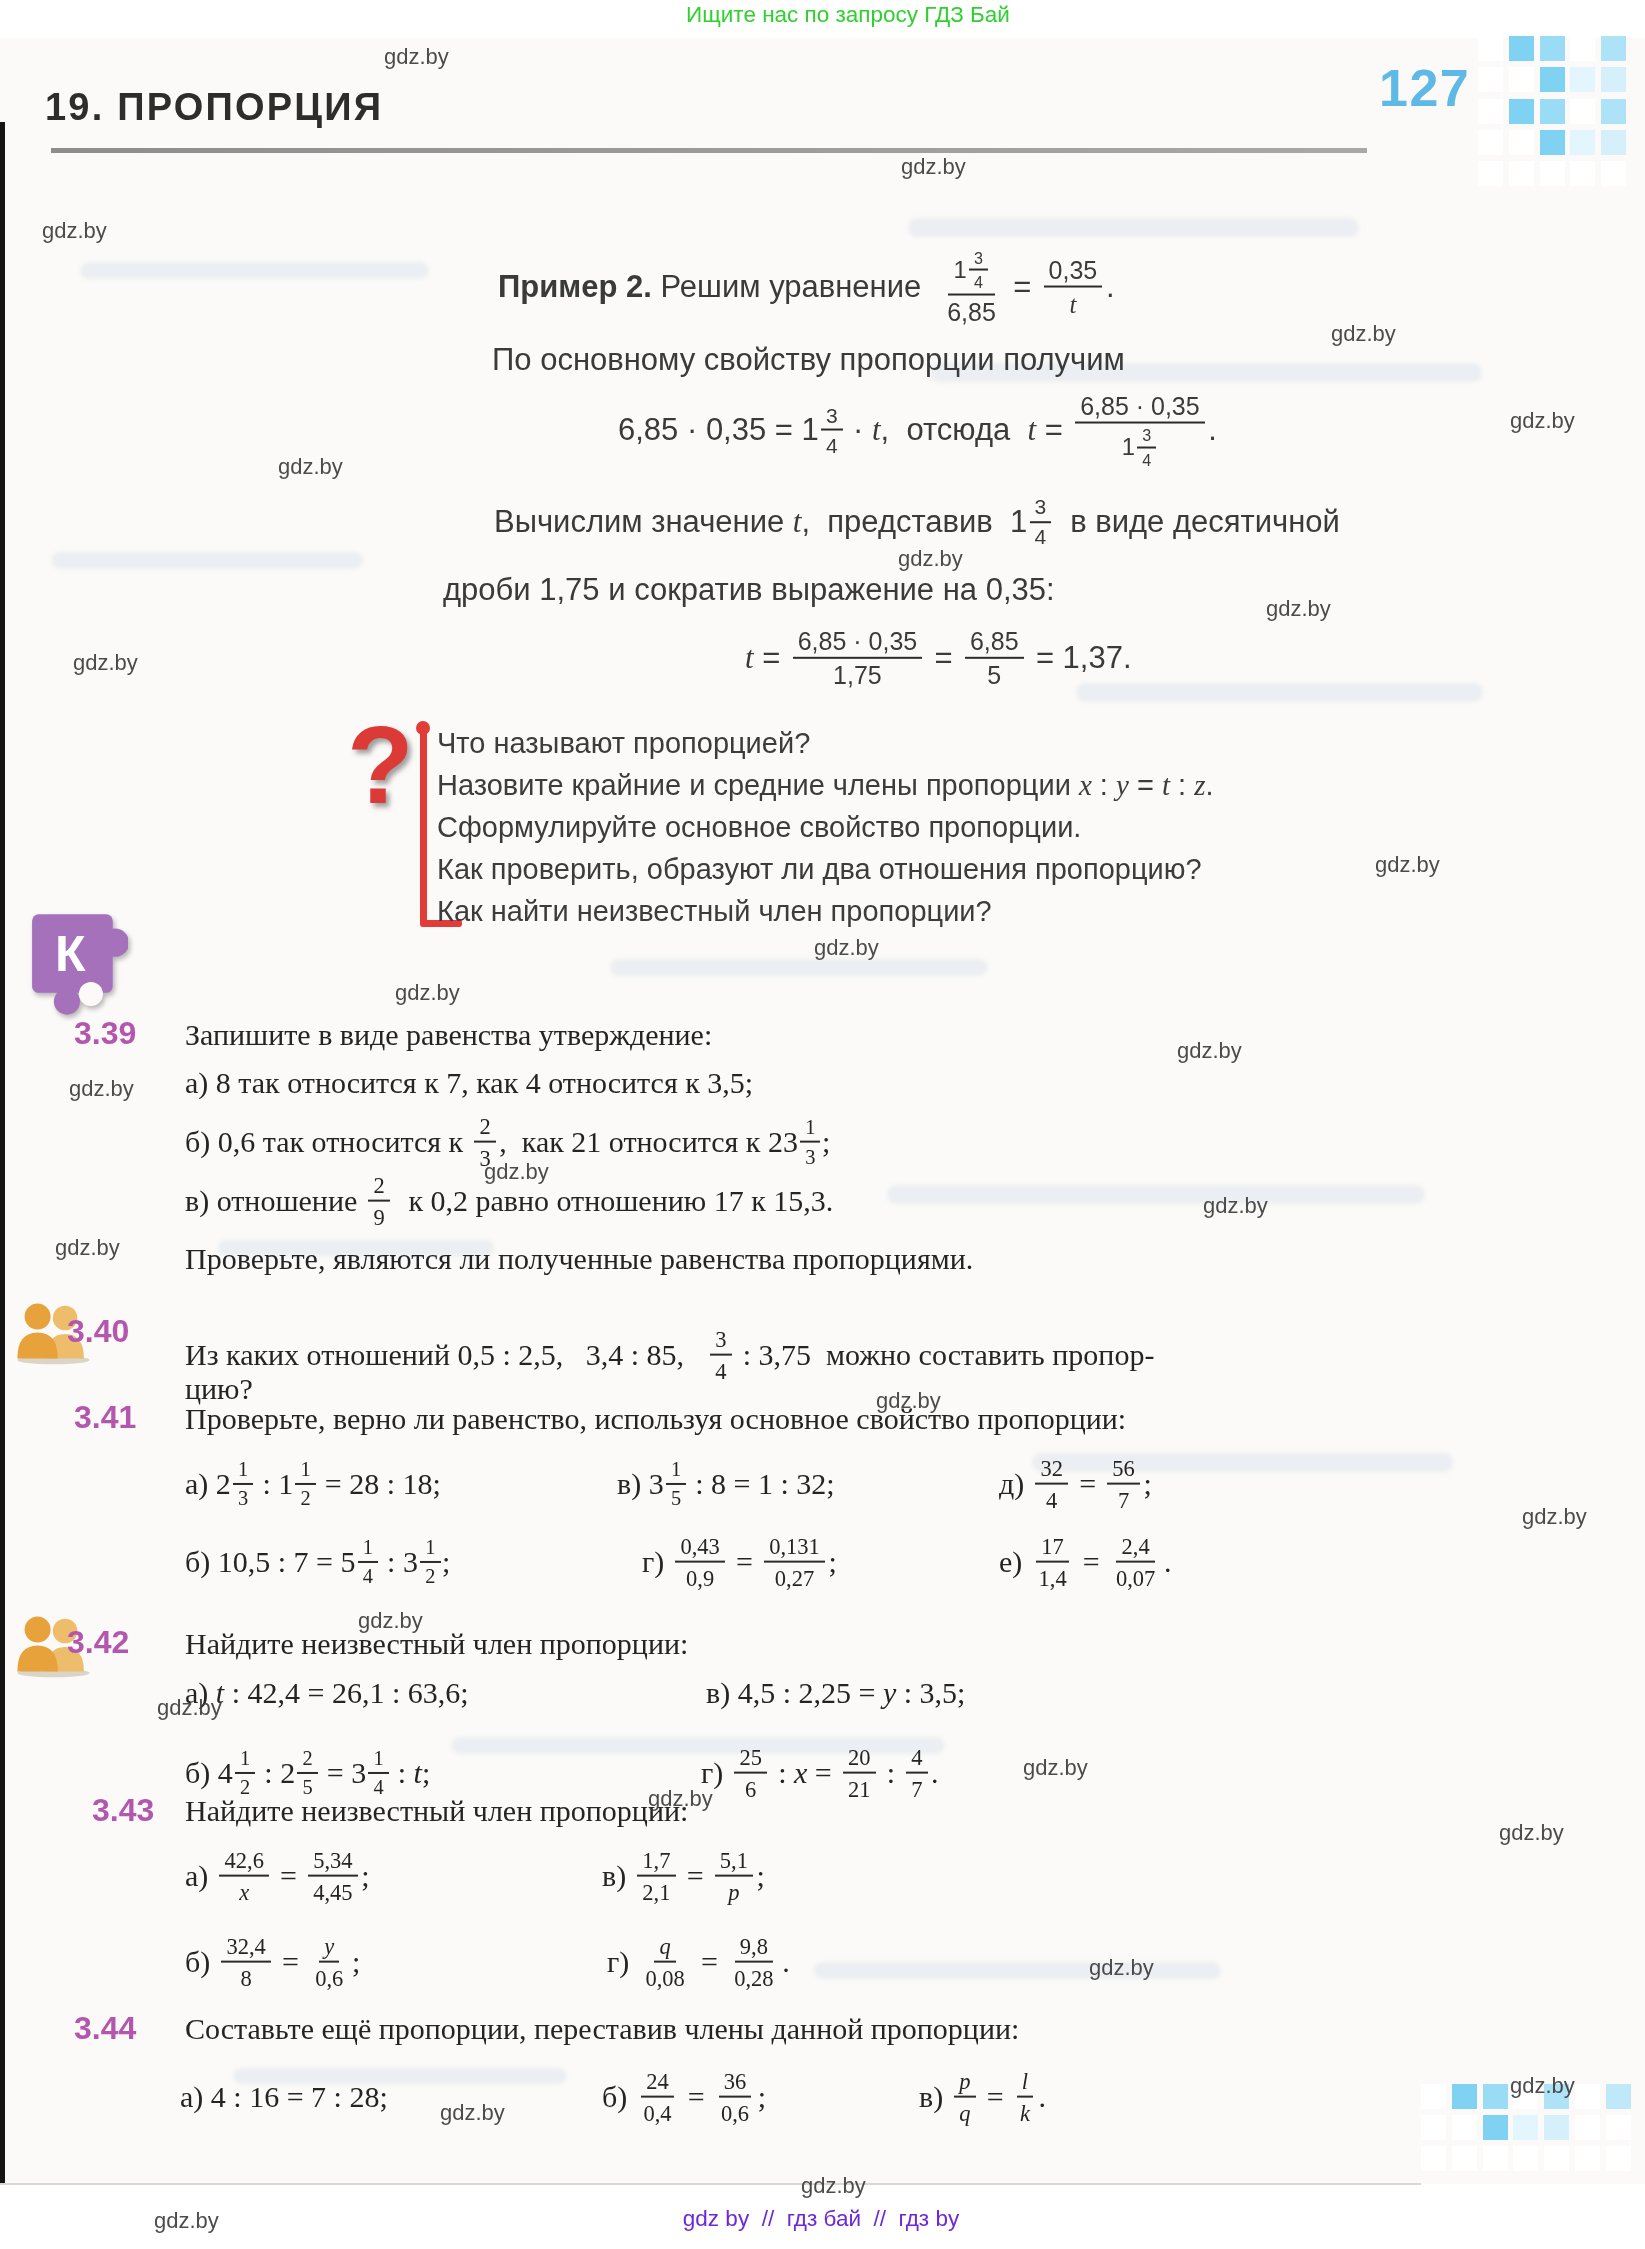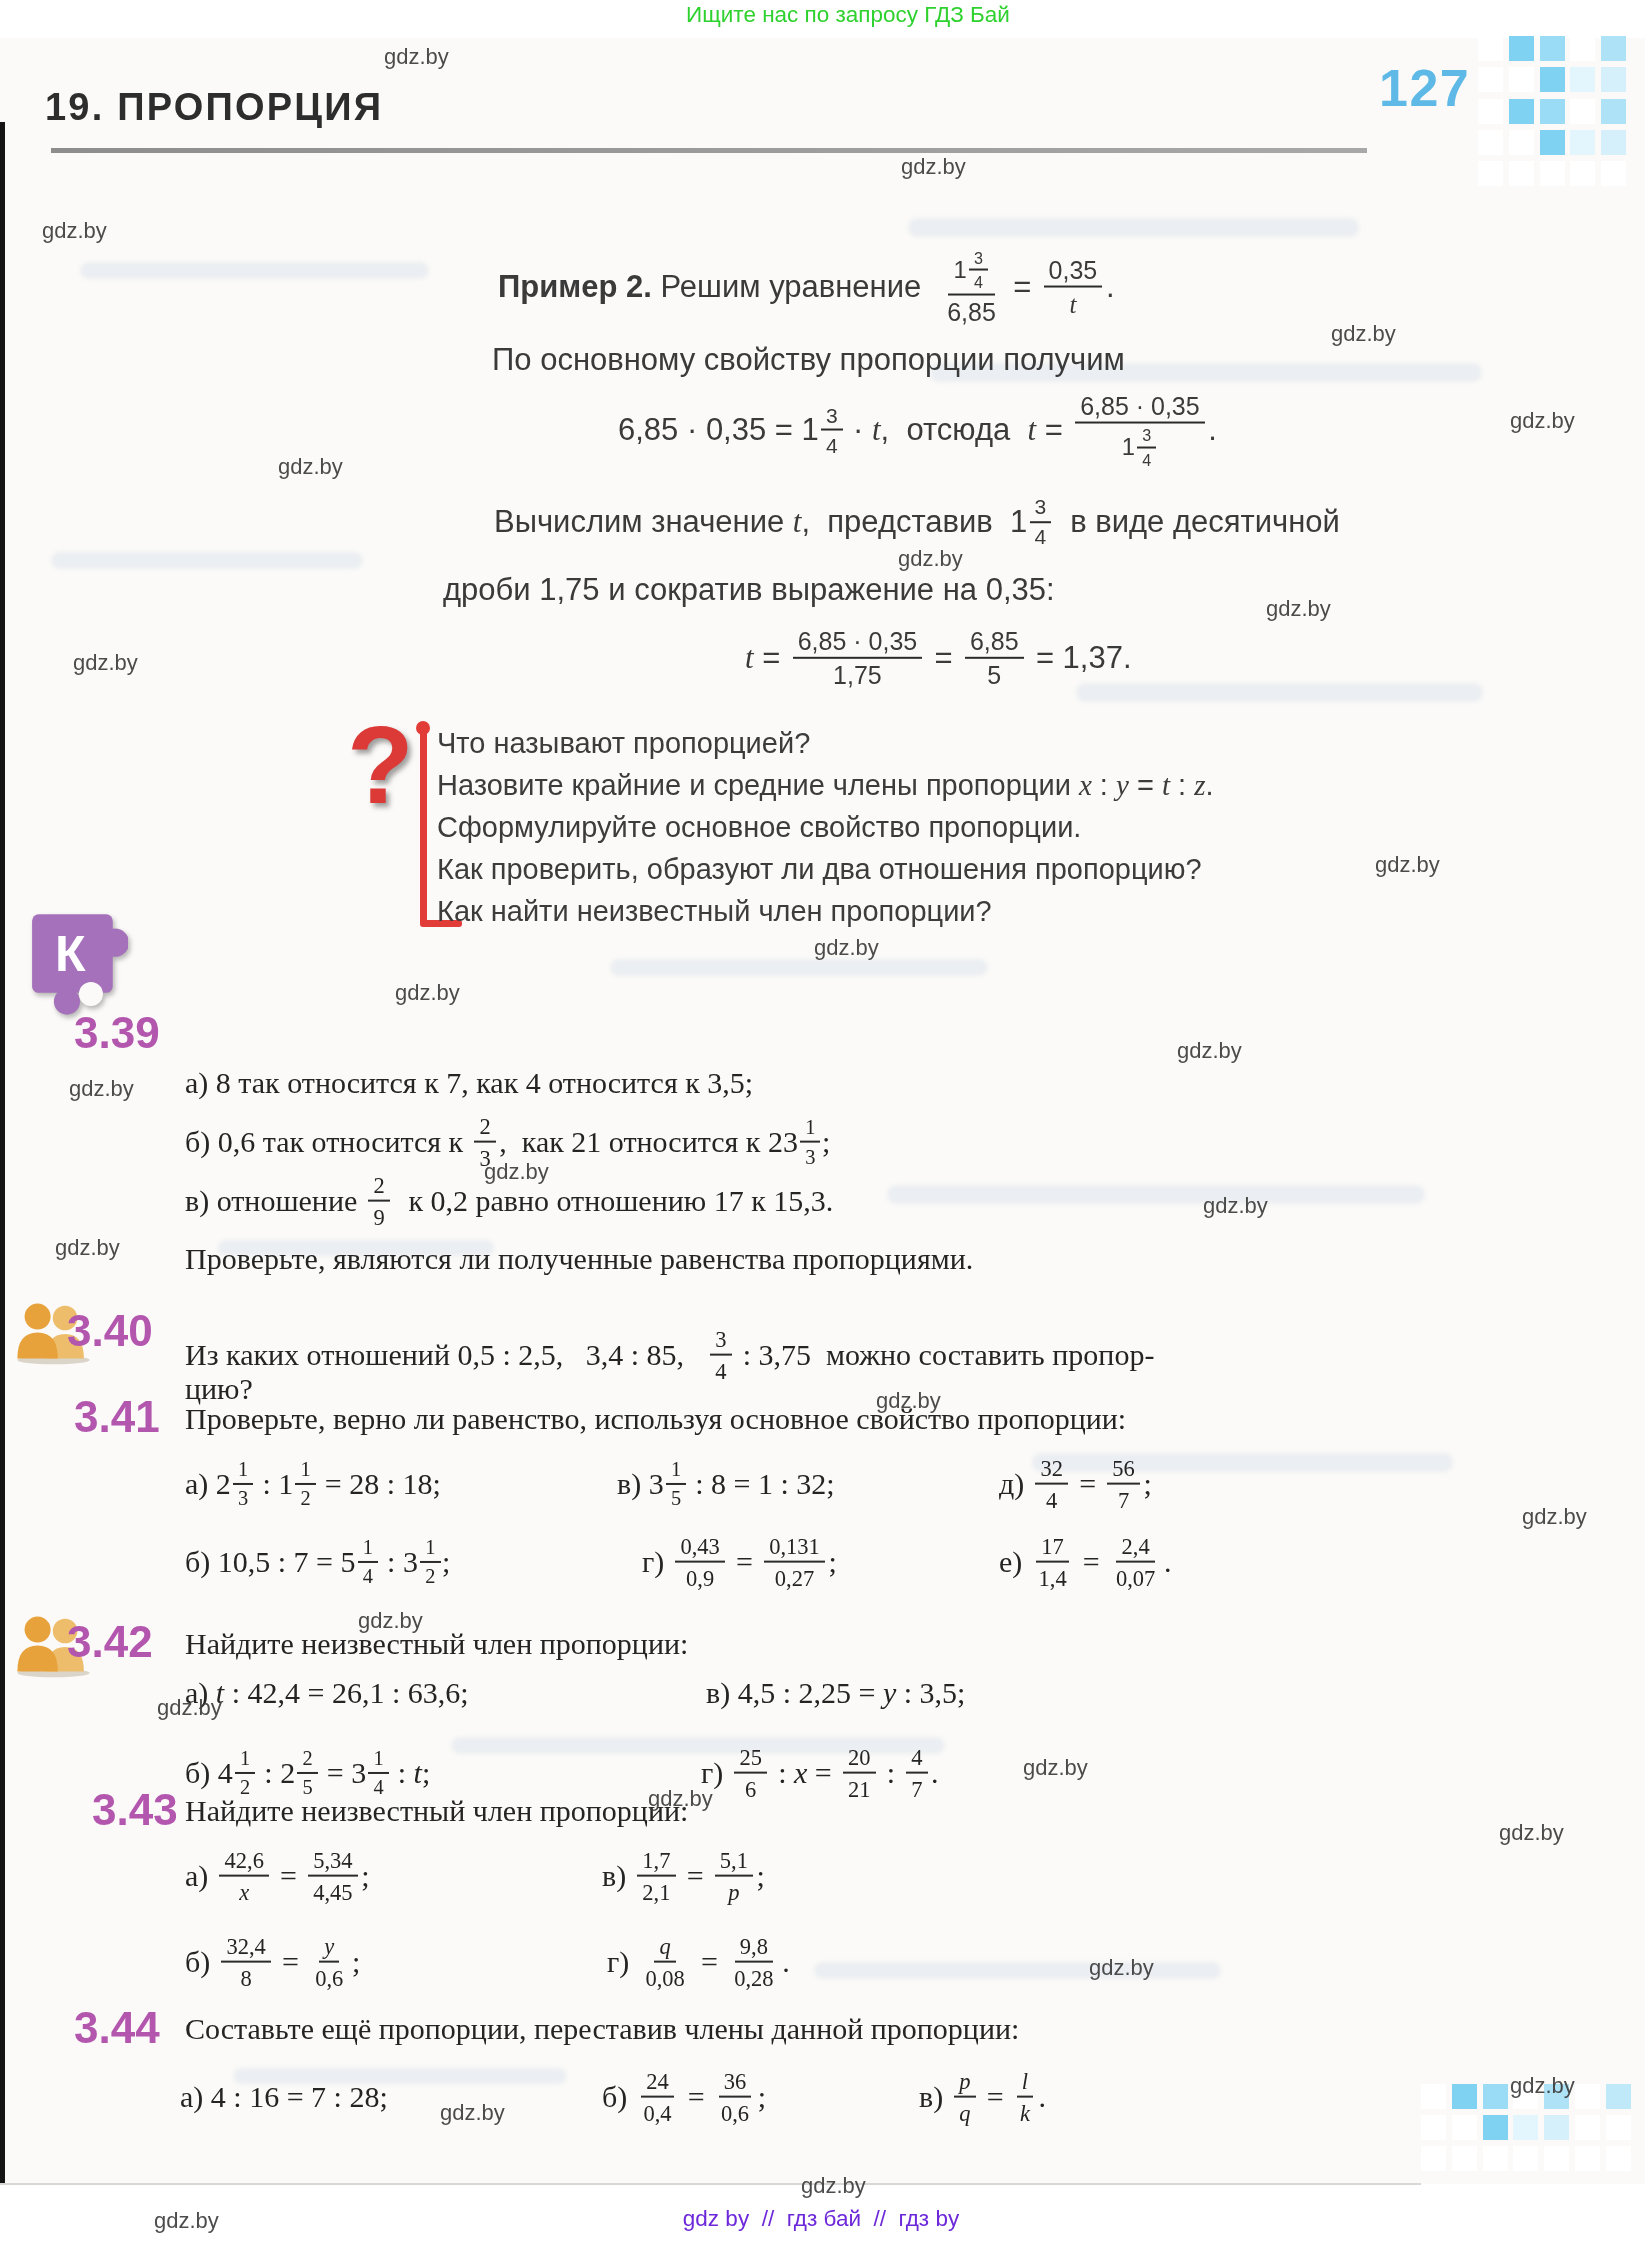--- a/index.html
+++ b/index.html
@@ -28,21 +28,21 @@
   .frac .mixed>.frac{font-size:0.68em;}
 
   .banner{position:absolute;left:848px;top:1.5px;transform:translateX(-50%);font-size:22.5px;color:#2ed12e;font-family:"Liberation Sans",sans-serif;white-space:pre;}
   .title{position:absolute;left:45px;top:86px;font-size:38px;font-weight:bold;letter-spacing:2.2px;color:#2d2d2d;font-family:"Liberation Sans",sans-serif;}
   .rule{position:absolute;left:51px;top:148px;width:1316px;height:5.1px;background:linear-gradient(90deg,#8d8d8d,#a8a8a8);}
   .pagenum{position:absolute;left:1379px;top:58px;font-size:52px;font-weight:bold;letter-spacing:1.5px;color:#5fb9e6;font-family:"Liberation Sans",sans-serif;}
 
   .wm{position:absolute;font-size:22px;color:#3d3d3d;opacity:.92;font-family:"Liberation Sans",sans-serif;white-space:pre;}
   .footer{position:absolute;left:821px;top:2206px;transform:translateX(-50%);font-size:22.5px;color:#6d28d9;font-family:"Liberation Sans",sans-serif;white-space:pre;}
 
-  .exnum{position:absolute;transform:translateY(-50%);font-size:44px;font-weight:bold;color:#b356ae;font-family:"Liberation Sans",sans-serif;}
+  .exnum{position:absolute;transform:translateY(-50%);font-size:32px;font-weight:bold;color:#b356ae;font-family:"Liberation Sans",sans-serif;}
 
   .qmark{position:absolute;left:347px;top:711px;font-size:109px;line-height:1;font-weight:bold;color:#dc3a37;text-shadow:3.6px 4.4px 5.1px rgba(70,70,70,.5);font-family:"Liberation Sans",sans-serif;}
   .qbracket{position:absolute;left:420px;top:727px;width:6.5px;height:198px;background:#e23c38;border-radius:3.6px;}
   .qbracket::before{content:"";position:absolute;left:-3.6px;top:-6.5px;width:14px;height:14px;border-radius:50%;background:#e23c38;}
   .qbracket::after{content:"";position:absolute;left:0;bottom:-1.5px;width:42px;height:6.5px;background:#e23c38;border-radius:2.9px;}
 
   .icon-abs{position:absolute;}
   .mosaic{position:absolute;display:grid;gap:5.8px;}
   .mosaic .cell{width:25px;height:25px;}
   .smudge{position:absolute;background:rgba(135,165,200,0.13);border-radius:8.7px;filter:blur(2.2px);}
@@ -145,20 +145,21 @@
     <svg width="109" height="109" viewBox="0 0 100 100">
       <rect x="12" y="4" width="74" height="72" rx="6" fill="#a471ba"></rect>
       <circle cx="88" cy="30" r="13" fill="#a471ba"></circle>
       <circle cx="44" cy="84" r="12" fill="#a471ba"></circle>
       <circle cx="66" cy="77" r="11" fill="#fbfaf8"></circle>
       <text x="33" y="56" font-family="Liberation Sans, sans-serif" font-size="46" font-weight="bold" fill="#ffffff">К</text>
     </svg>
   </div>
 
   <div class="exnum" style="left:74px;top:1033px;">3.39</div>
+  <div class="ln serif" style="left:185px;top:1035px;"><span>Запишите в виде равенства утверждение:</span></div>
   <div class="ln serif" style="left:185px;top:1083px;"><span>а) 8 так относится к 7, как 4 относится к 3,5;</span></div>
   <div class="ln serif" style="left:185px;top:1142px;"><span>б) 0,6 так относится к </span><span class="frac"><span class="num"><span>2</span></span><span class="den"><span>3</span></span></span><span>,  как 21 относится к </span><span class="mixed"><span>23</span><span class="frac"><span class="num"><span>1</span></span><span class="den"><span>3</span></span></span></span><span>;</span></div>
   <div class="ln serif" style="left:185px;top:1201px;"><span>в) отношение </span><span class="frac"><span class="num"><span>2</span></span><span class="den"><span>9</span></span></span><span>  к 0,2 равно отношению 17 к 15,3.</span></div>
   <div class="ln serif" style="left:185px;top:1259px;"><span>Проверьте, являются ли полученные равенства пропорциями.</span></div>
 
   <div class="icon-abs" style="left:13px;top:1299px;width:81px;height:67px;">
     <svg width="81" height="67" viewBox="0 0 112 92">
       <ellipse cx="56" cy="84" rx="50" ry="6" fill="rgba(120,100,60,.25)"></ellipse>
       <circle cx="72" cy="26" r="17" fill="#edbd6b"></circle>
       <path d="M46 82 q0 -34 26 -34 q26 0 26 34 z" fill="#edbd6b"></path>

